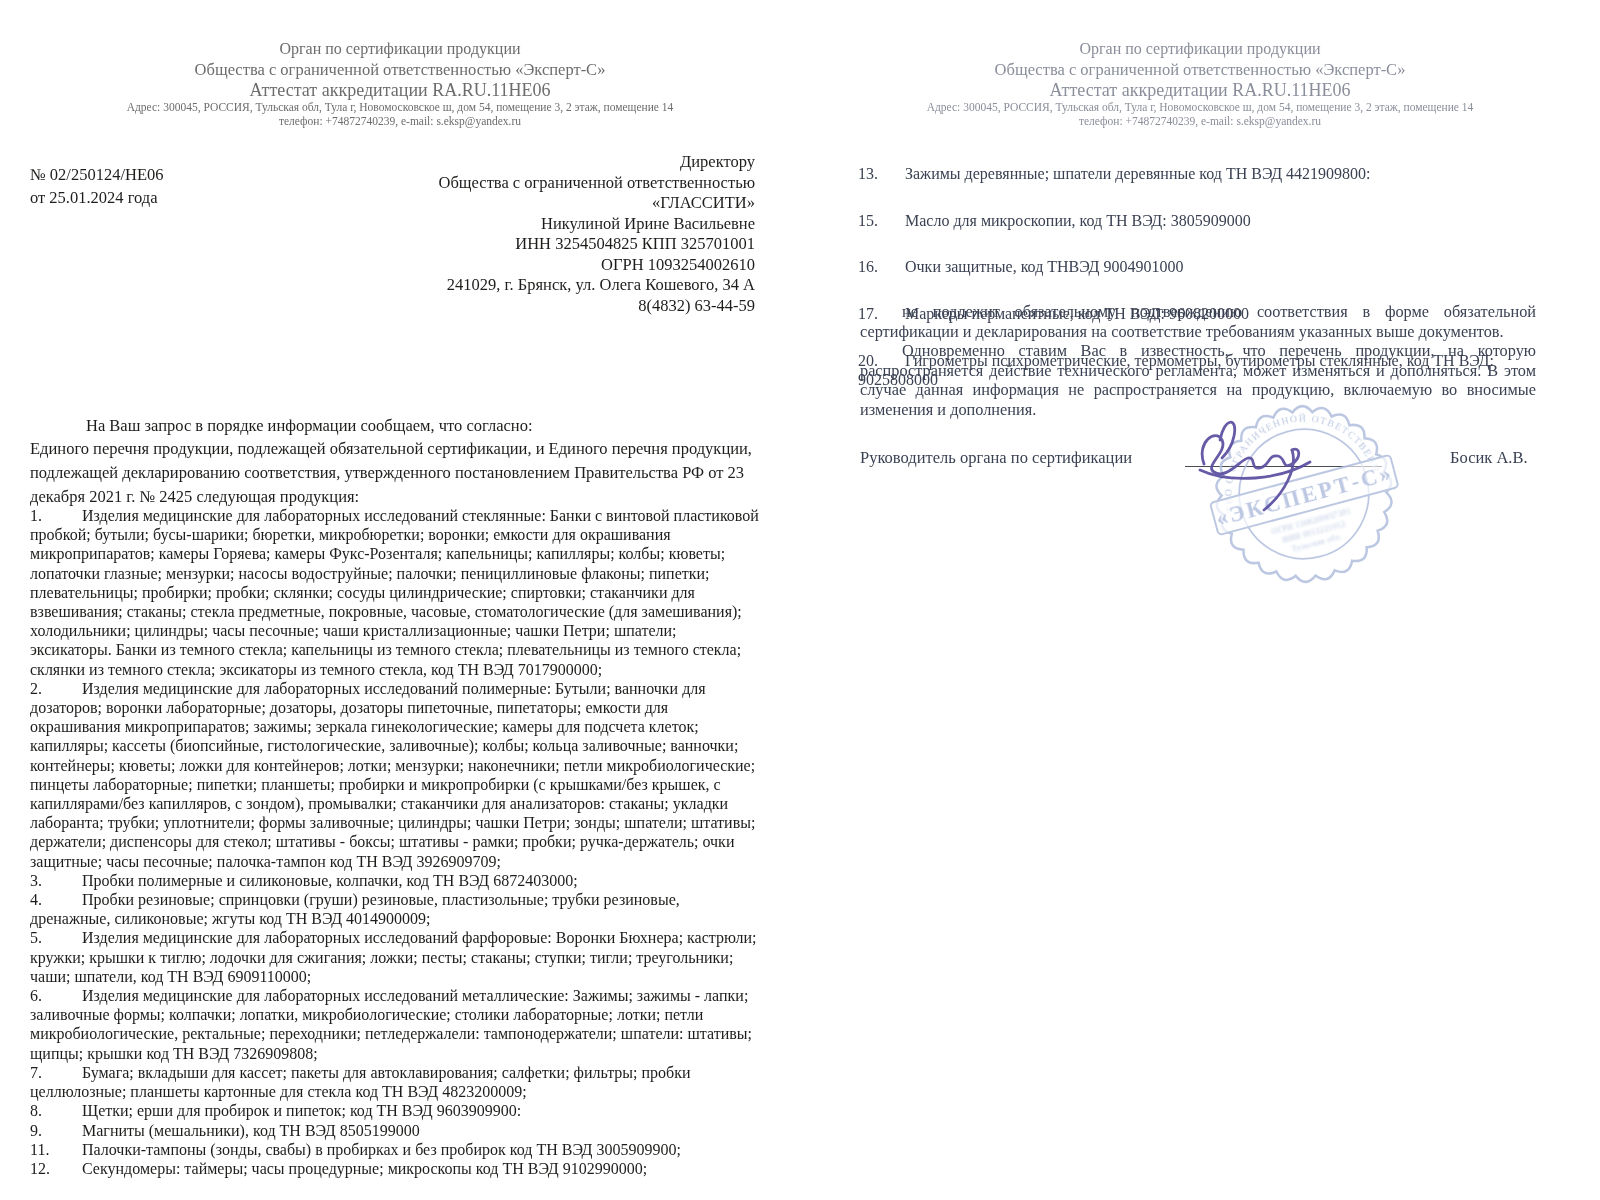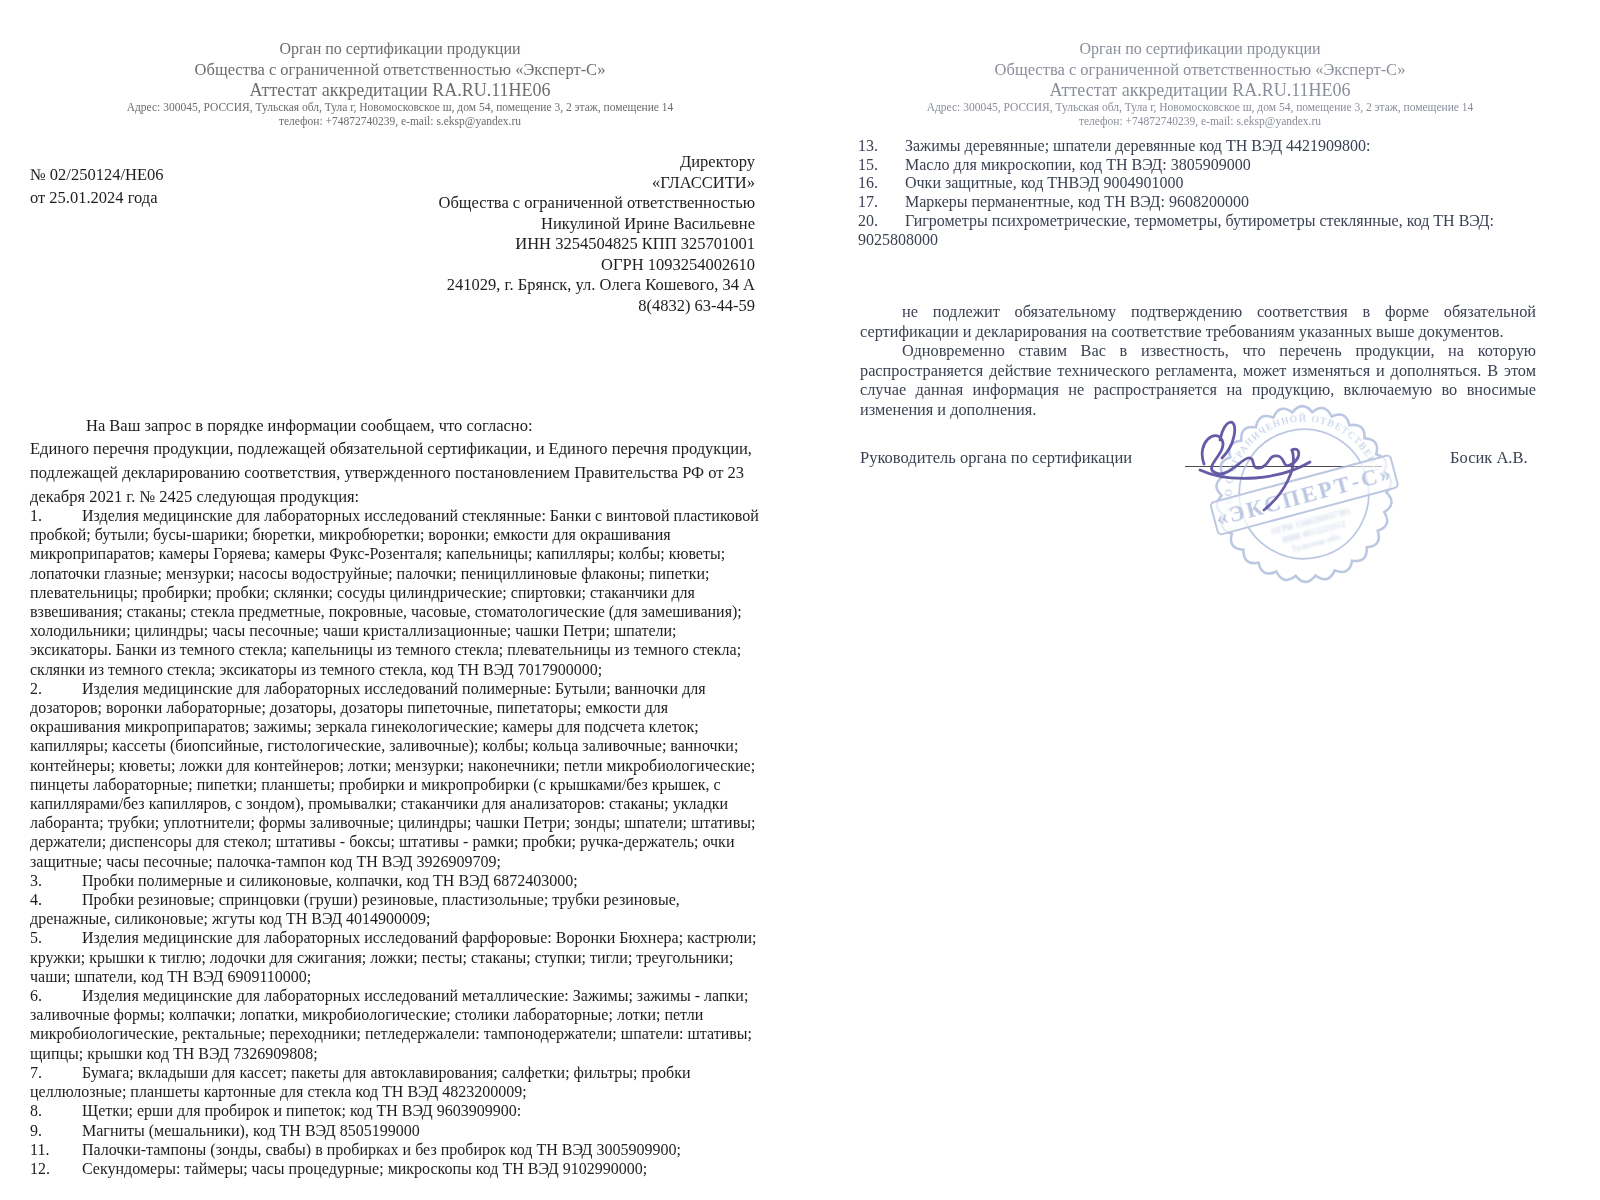--- a/index.html
+++ b/index.html
@@ -23,21 +23,21 @@
              font-size:16.5px;line-height:20.5px;}
   .intro{position:absolute;left:30px;top:416px;width:728px;font-size:16.5px;text-indent:56px;}
   .legal{position:absolute;left:30px;top:437px;width:728px;font-size:16.5px;line-height:23.8px;}
   .list1{position:absolute;left:30px;top:506px;width:730px;font-size:16px;line-height:19.2px;}
   .list1 .num{display:inline-block;width:52px;}
   .li{margin:0;}
 
   
   #page2{color:#3a4152;}
   .list2{position:absolute;left:58px;top:137px;width:650px;font-size:16px;line-height:18.7px;}
-  .list2 .num{display:inline-block;width:47px;}
+  .list2 .num{display:inline-block;width:47px;margin-top:28px;}
   .paras{position:absolute;left:60px;top:302px;width:676px;font-size:16.3px;line-height:19.6px;
          text-align:justify;}
   .paras p{margin:0;text-indent:42px;}
   .sig-title{position:absolute;left:60px;top:448px;font-size:16.5px;}
   .sig-name{position:absolute;left:650px;top:448px;font-size:16.5px;}
   .sig-line{position:absolute;left:385px;top:466px;width:197px;border-top:1.6px solid #4a4a52;}
 
   .stamp{position:absolute;left:406px;top:396px;width:196px;height:196px;
          transform:rotate(-15deg);opacity:0.88;}
   .stamp text{fill:#b3c0de;}
@@ -61,22 +61,22 @@
       <div class="haddr">телефон: +74872740239, e-mail: s.eksp@yandex.ru</div>
     </div>
 
     <div class="refblock">
       <div>№ 02/250124/НЕ06</div>
       <div>от 25.01.2024 года</div>
     </div>
 
     <div class="addressee">
       <div>Директору</div>
+        <div>Общества с ограниченной ответственностью</div>
         <div>«ГЛАССИТИ»</div>
-        <div>Общества с ограниченной ответственностью</div>
         <div>Никулиной Ирине Васильевне</div>
         <div>ИНН 3254504825 КПП 325701001</div>
         <div>ОГРН 1093254002610</div>
         <div>241029, г. Брянск, ул. Олега Кошевого, 34 А</div>
         <div>8(4832) 63-44-59</div>
     </div>
 
     <div class="intro">На Ваш запрос в порядке информации сообщаем, что согласно:</div>
 
     <div class="legal">Единого перечня продукции, подлежащей обязательной сертификации, и Единого перечня продукции, подлежащей декларированию соответствия, утвержденного постановлением Правительства РФ от 23 декабря 2021 г. № 2425 следующая продукция:</div>

